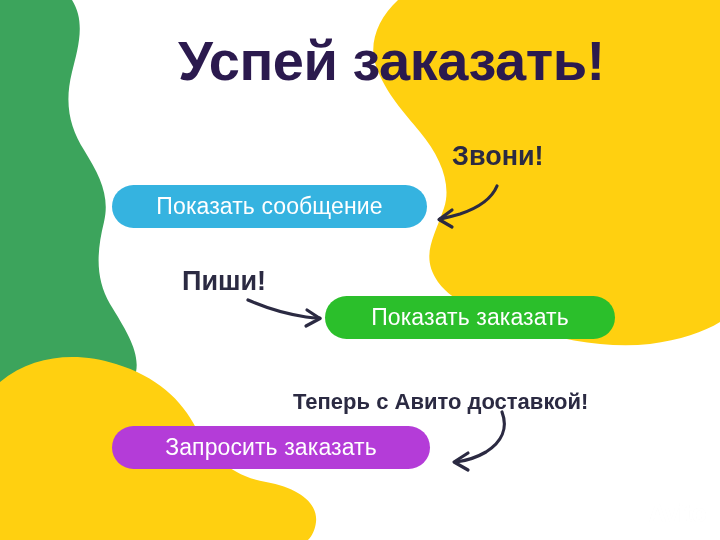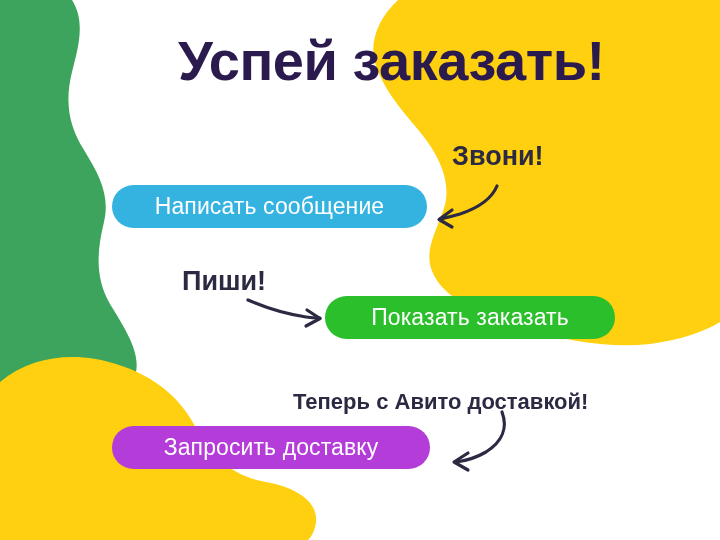--- a/index.html
+++ b/index.html
@@ -116,25 +116,25 @@
              C434,238 420,256 438,282 C456,306 490,316 520,326
              C566,342 610,348 650,344 C680,340 704,332 720,322 Z"></path>
 
     <path fill="#FFD010" d="M0,382 C34,354 78,352 116,364 C156,376 182,400 196,428
              C210,456 232,476 266,482 C300,488 318,504 316,522
              C315,530 312,536 308,540 L0,540 Z"></path>
   </svg>
 
   <div class="title">Успей заказать!</div>
 
-  <div id="pill-message" class="pill">Написать сообщение</div>
+  <div id="pill-message" class="pill">Показать сообщение</div>
 
   <div id="pill-phone" class="pill">Показать заказать</div>
 
-  <div id="pill-delivery" class="pill">Запросить доставку</div>
+  <div id="pill-delivery" class="pill">Запросить заказать</div>
 
   <div id="caption-write" class="caption">Звони!</div>
 
   <div id="caption-call" class="caption">Пиши!</div>
 
   <div id="caption-deliver" class="caption">Теперь с Авито доставкой!</div>
 
   <svg class="arrow-layer" viewBox="0 0 720 540">
     <g fill="none" stroke="#2B2A42" stroke-width="3.2" stroke-linecap="round" stroke-linejoin="round">
 

